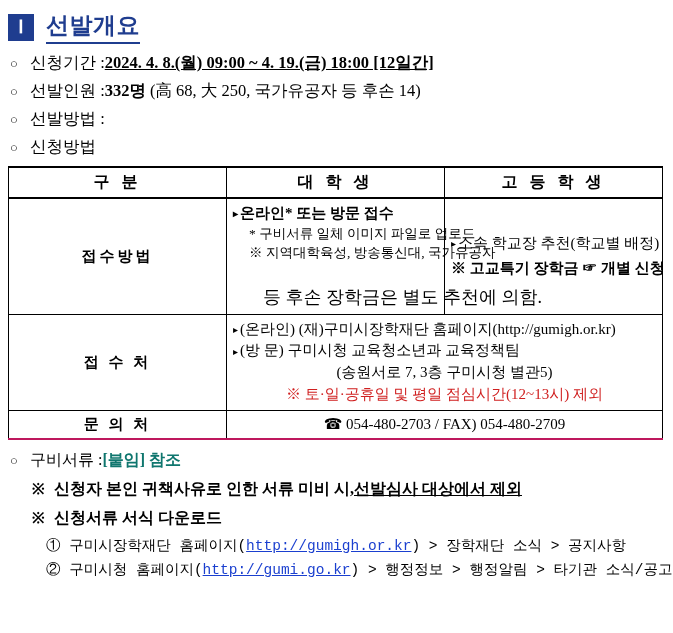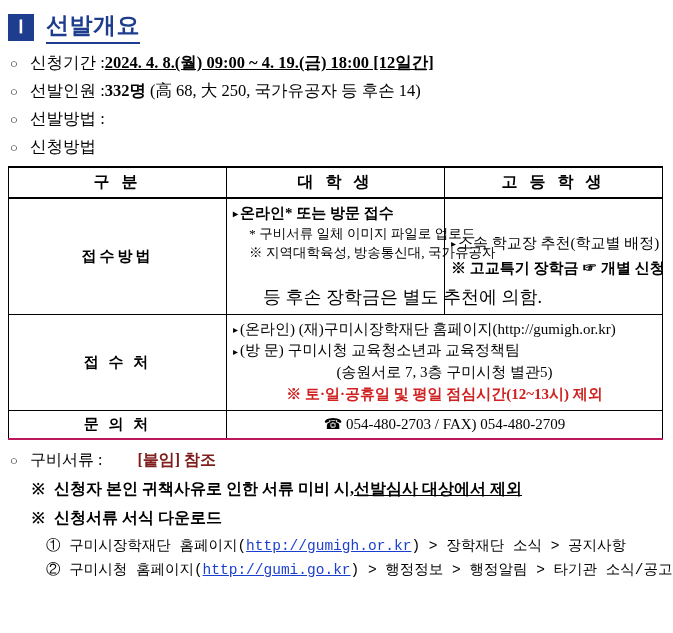--- a/index.html
+++ b/index.html
@@ -129,21 +129,21 @@
     white-space: nowrap;
   }
   .note-ind {
     font-size: 18px;
     padding-left: 30px;
     line-height: 1.4;
     white-space: nowrap;
     margin-top: 22px;
   }
   .blue-bold {
-    font-weight: bold;
+    font-weight: normal;
   }
   .red {
     color: #d02020;
   }
   .center {
     text-align: center;
   }
   .link {
     color: #1a3fcf;
     text-decoration: underline;
@@ -173,23 +173,22 @@
   .f-mark-x {
     width: 22px;
     flex: 0 0 22px;
     font-size: 15px;
     font-weight: bold;
   }
   .f-indent {
     padding-left: 22px;
   }
   .attach {
-    color: #7f1d1d;
-    font-weight: bold;
-    margin-left: 35px;
+    color: #0f766e;
+    font-weight: bold;
   }
   .f-sub {
     font-size: 14.5px;
     padding-left: 36px;
     margin-bottom: 5px;
     white-space: nowrap;
     font-family: Liberation Mono, monospace;
   }
 </style>
 </head>

